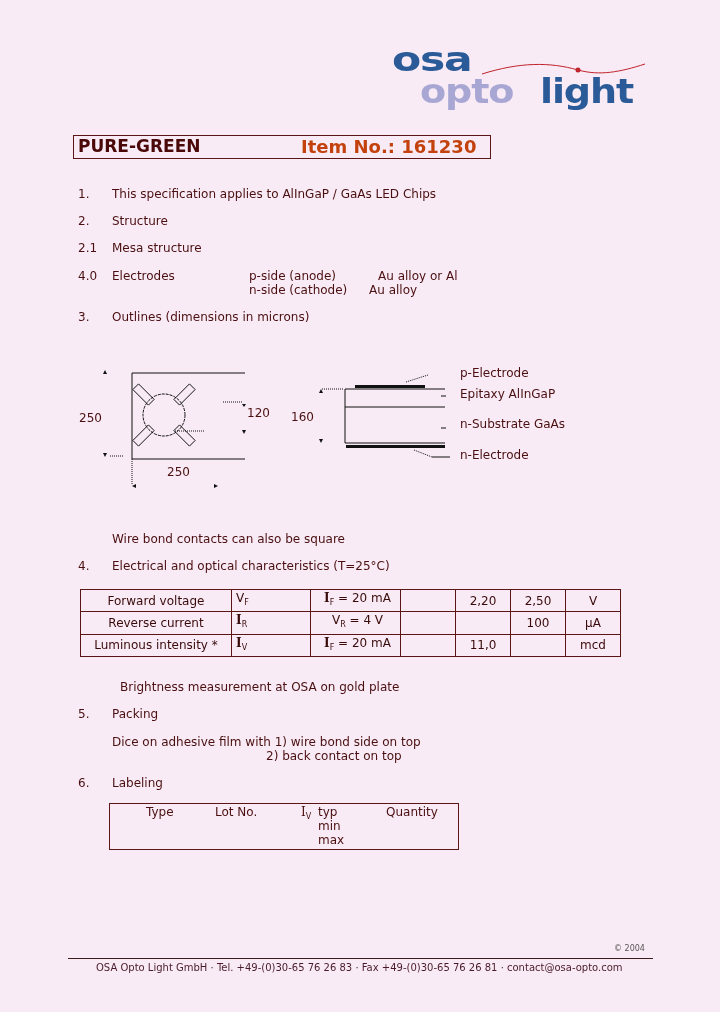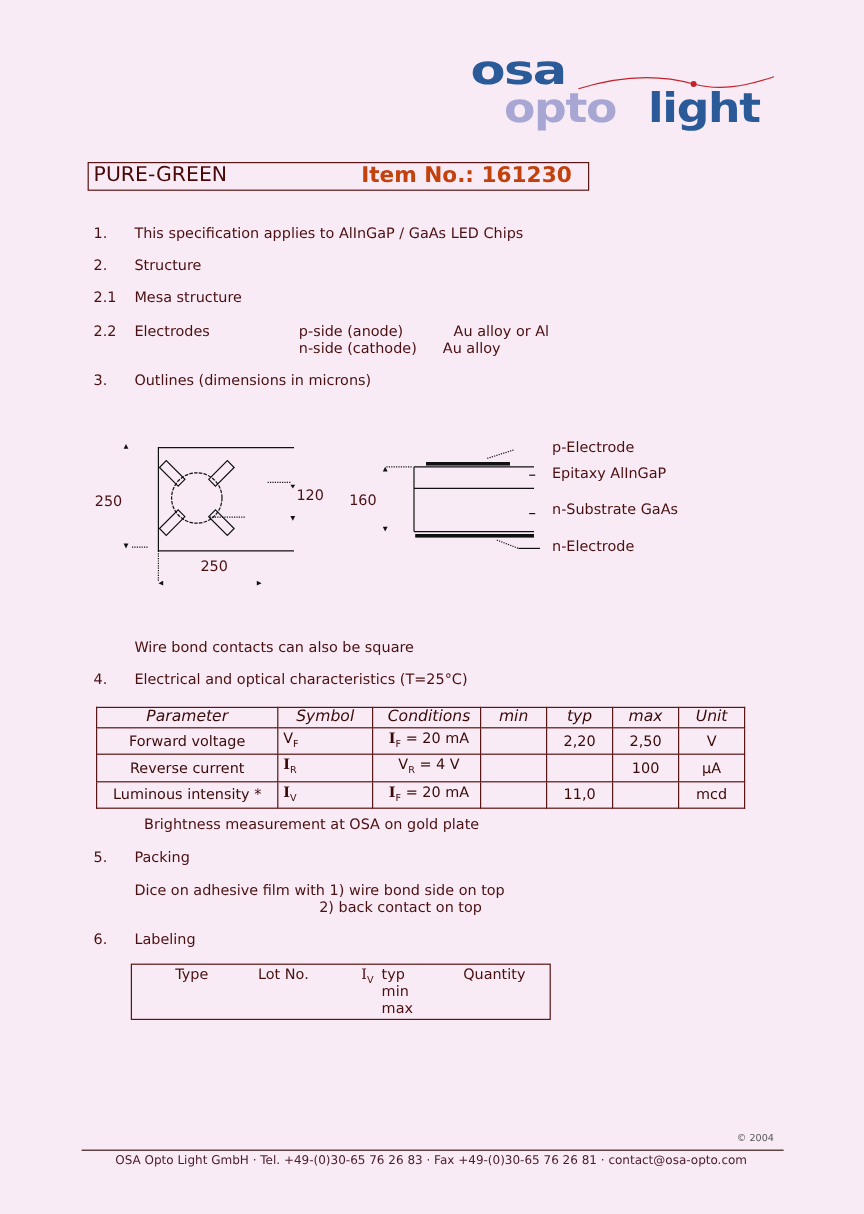--- a/index.html
+++ b/index.html
@@ -5,21 +5,21 @@
   html, body { margin:0; padding:0; }
   body {
     width:720px; height:1012px; background:#f8ebf5; position:relative; overflow:hidden;
     font-family:"DejaVu Sans", sans-serif; color:#4a0f10; font-size:12px;
   }
   .abs { position:absolute; }
   .logo-osa { left:392px; top:42px; font-family:"DejaVu Sans", sans-serif; font-weight:bold; font-size:34px; letter-spacing:-1px; color:#2a5a98; line-height:34px; transform:scaleX(1.25); transform-origin:left; }
   .logo-opto { left:420px; top:74px; font-weight:bold; font-size:34px; color:#a8a7d4; line-height:34px; letter-spacing:-1px; transform:scaleX(1.12); transform-origin:left; }
   .logo-light { left:540px; top:74px; font-weight:bold; font-size:34px; color:#2a5a98; line-height:34px; letter-spacing:-1px; transform:scaleX(1.12); transform-origin:left; }
   .title-box { left:73px; top:135px; width:418px; height:24px; border:1.5px solid #5a1515; box-sizing:border-box; }
-  .title-left { left:78px; top:136px; font-weight:normal; font-size:17px; color:#4a0808; }
+  .title-left { left:78px; top:136px; font-weight:bold; font-size:17px; color:#4a0808; }
   .title-right { left:301px; top:136px; font-weight:bold; font-size:18px; color:#c2410c; }
   .num { left:78px; }
   .txt { font-size:12px; color:#4a0f10; white-space:nowrap; }
   table.spec { position:absolute; left:80px; top:589px; border-collapse:collapse; font-size:12px; color:#3a0a0a; }
   table.spec td, table.spec th { border:1.5px solid #5a1515; padding:0 4px; height:16px; line-height:16px; white-space:nowrap; }
   table.spec th { font-weight:normal; font-style:italic; font-size:13px; text-align:center; }
   .c-param { width:142px; text-align:center; }
   .c-sym { width:70px; text-align:left; }
   .c-cond { width:77px; text-align:center; padding-left:8px !important; }
   .c-min { width:46px; text-align:center; }
@@ -45,21 +45,21 @@
 <div class="abs title-box"></div>
 <div class="abs title-left">PURE-GREEN</div>
 <div class="abs title-right">Item No.: 161230</div>
 
 <div class="abs txt num" style="top:187px">1.</div>
 <div class="abs txt" style="left:112px;top:187px">This specification applies to AlInGaP / GaAs LED Chips</div>
 <div class="abs txt num" style="top:214px">2.</div>
 <div class="abs txt" style="left:112px;top:214px">Structure</div>
 <div class="abs txt num" style="top:241px">2.1</div>
 <div class="abs txt" style="left:112px;top:241px">Mesa structure</div>
-<div class="abs txt num" style="top:269px">2.2</div>
+<div class="abs txt num" style="top:269px">4.0</div>
 <div class="abs txt" style="left:112px;top:269px">Electrodes</div>
 <div class="abs txt" style="left:249px;top:269px">p-side (anode)</div>
 <div class="abs txt" style="left:378px;top:269px">Au alloy or Al</div>
 <div class="abs txt" style="left:249px;top:283px">n-side (cathode)</div>
 <div class="abs txt" style="left:369px;top:283px">Au alloy</div>
 <div class="abs txt num" style="top:310px">3.</div>
 <div class="abs txt" style="left:112px;top:310px">Outlines (dimensions in microns)</div>
 
 <svg class="abs" style="left:95px;top:368px" width="160" height="125">
   <g stroke="#111" fill="none" stroke-width="1">
@@ -123,29 +123,20 @@
 <div class="abs txt" style="left:460px;top:417px">n-Substrate GaAs</div>
 <div class="abs txt" style="left:460px;top:448px">n-Electrode</div>
 
 <div class="abs txt" style="left:112px;top:532px">Wire bond contacts can also be square</div>
 
 <div class="abs txt num" style="top:559px">4.</div>
 <div class="abs txt" style="left:112px;top:559px">Electrical and optical characteristics (T=25°C)</div>
 
 <table class="spec">
   <tbody>
-      <tr>
-    <th class="c-param" style="text-align:center">Parameter</th>
-    <th class="c-sym">Symbol</th>
-    <th class="c-cond">Conditions</th>
-    <th class="c-min">min</th>
-    <th class="c-typ">typ</th>
-    <th class="c-max">max</th>
-    <th class="c-unit">Unit</th>
-  </tr>
   <tr>
     <td class="c-param">Forward voltage</td>
     <td class="c-sym"><span>V</span><sub style="font-size:8px">F</sub></td>
     <td class="c-cond"><span class="serif">I</span><sub style="font-size:8px">F</sub><span> = 20 mA</span></td>
     <td class="c-min"></td>
     <td class="c-typ">2,20</td>
     <td class="c-max">2,50</td>
     <td class="c-unit">V</td>
   </tr>
   <tr>

